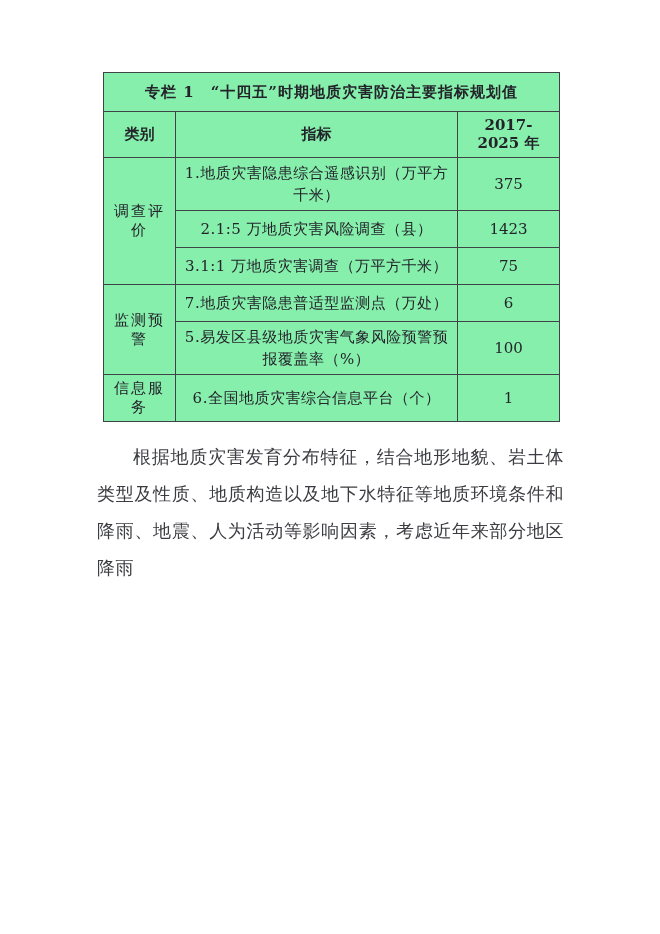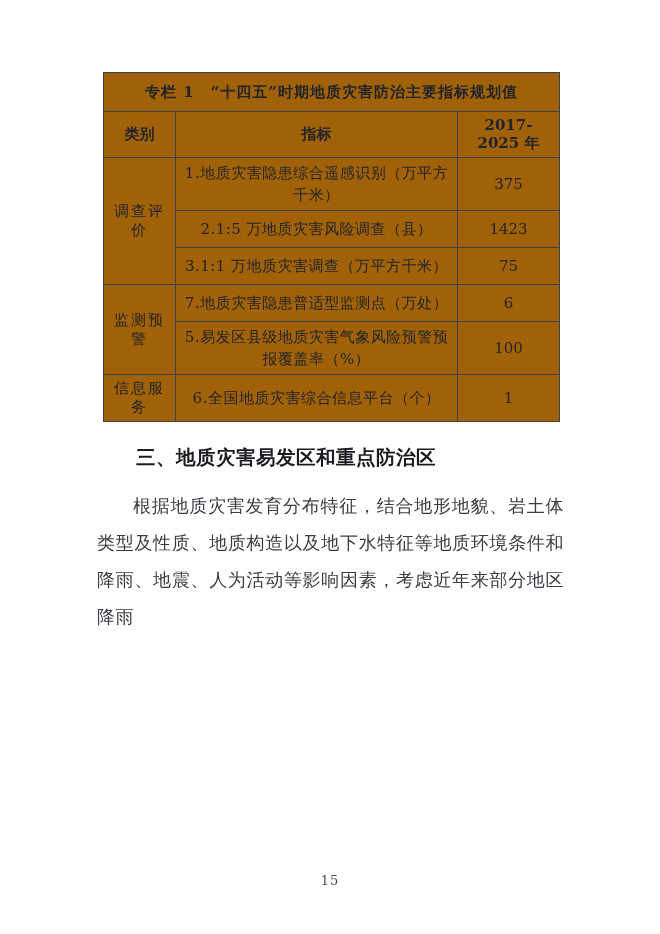--- a/index.html
+++ b/index.html
@@ -39,21 +39,21 @@
     margin: 12px 0 0 6px;
   }
   table.box-table {
     border-collapse: collapse;
     width: 456px;
     table-layout: fixed;
     font-family: "DejaVu Serif", "Liberation Serif", serif;
   }
   table.box-table td, table.box-table th {
     border: 1.5px solid #3f4347;
-    background: #a16207;
+    background: #86efac;
     font-size: 15px;
     color: #23242a;
     padding: 4px 6px;
     vertical-align: middle;
   }
   td.t-title {
     background: #a9d3e5;
     text-align: center;
     font-weight: 700;
     color: #16294a;
@@ -166,20 +166,18 @@
         </tr>
         <tr>
           <td class="t-cat">信息服务</td>
           <td class="t-ind">6.全国地质灾害综合信息平台（个）</td>
           <td class="t-val">1</td>
         </tr>
       </tbody>
     </table>
   </div>
 
-  <div class="h-section">三、地质灾害易发区和重点防治区</div>
 
 
   <p class="para para2">根据地质灾害发育分布特征，结合地形地貌、岩土体类型及性质、地质构造以及地下水特征等地质环境条件和降雨、地震、人为活动等影响因素，考虑近年来部分地区降雨</p>
 
-  <div class="page-number">15</div>
 
 </div>
 
 </body></html>

